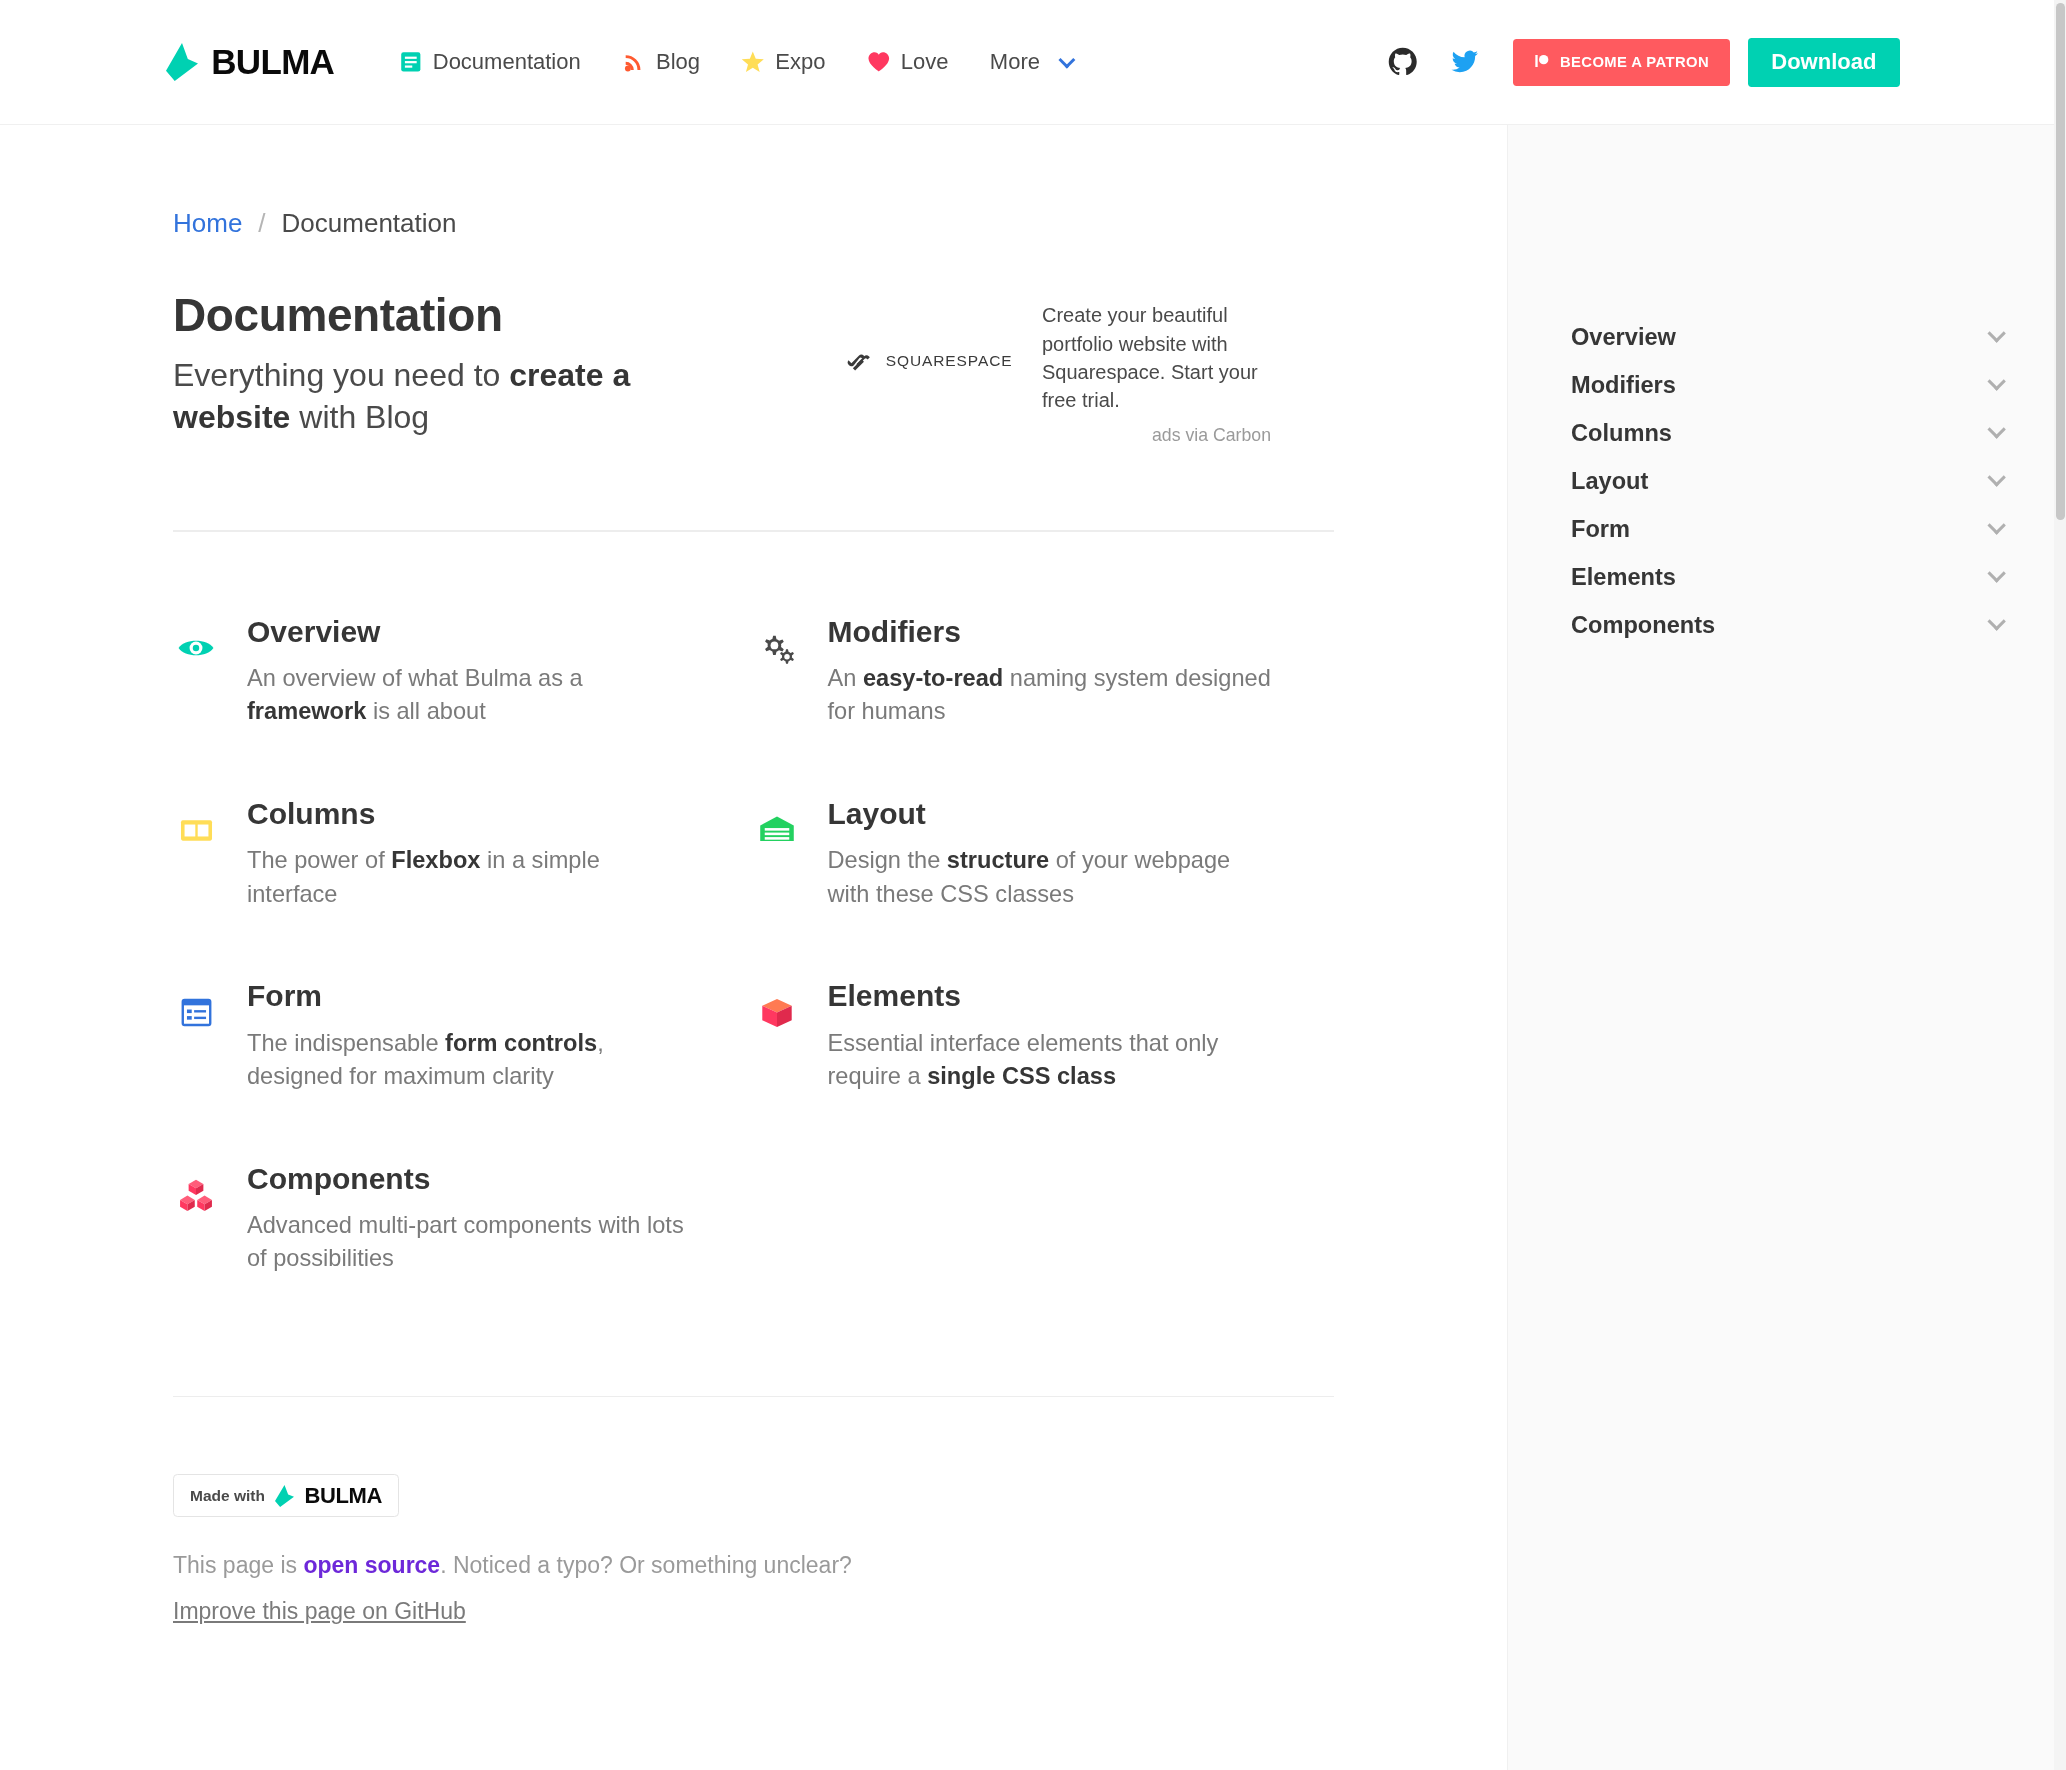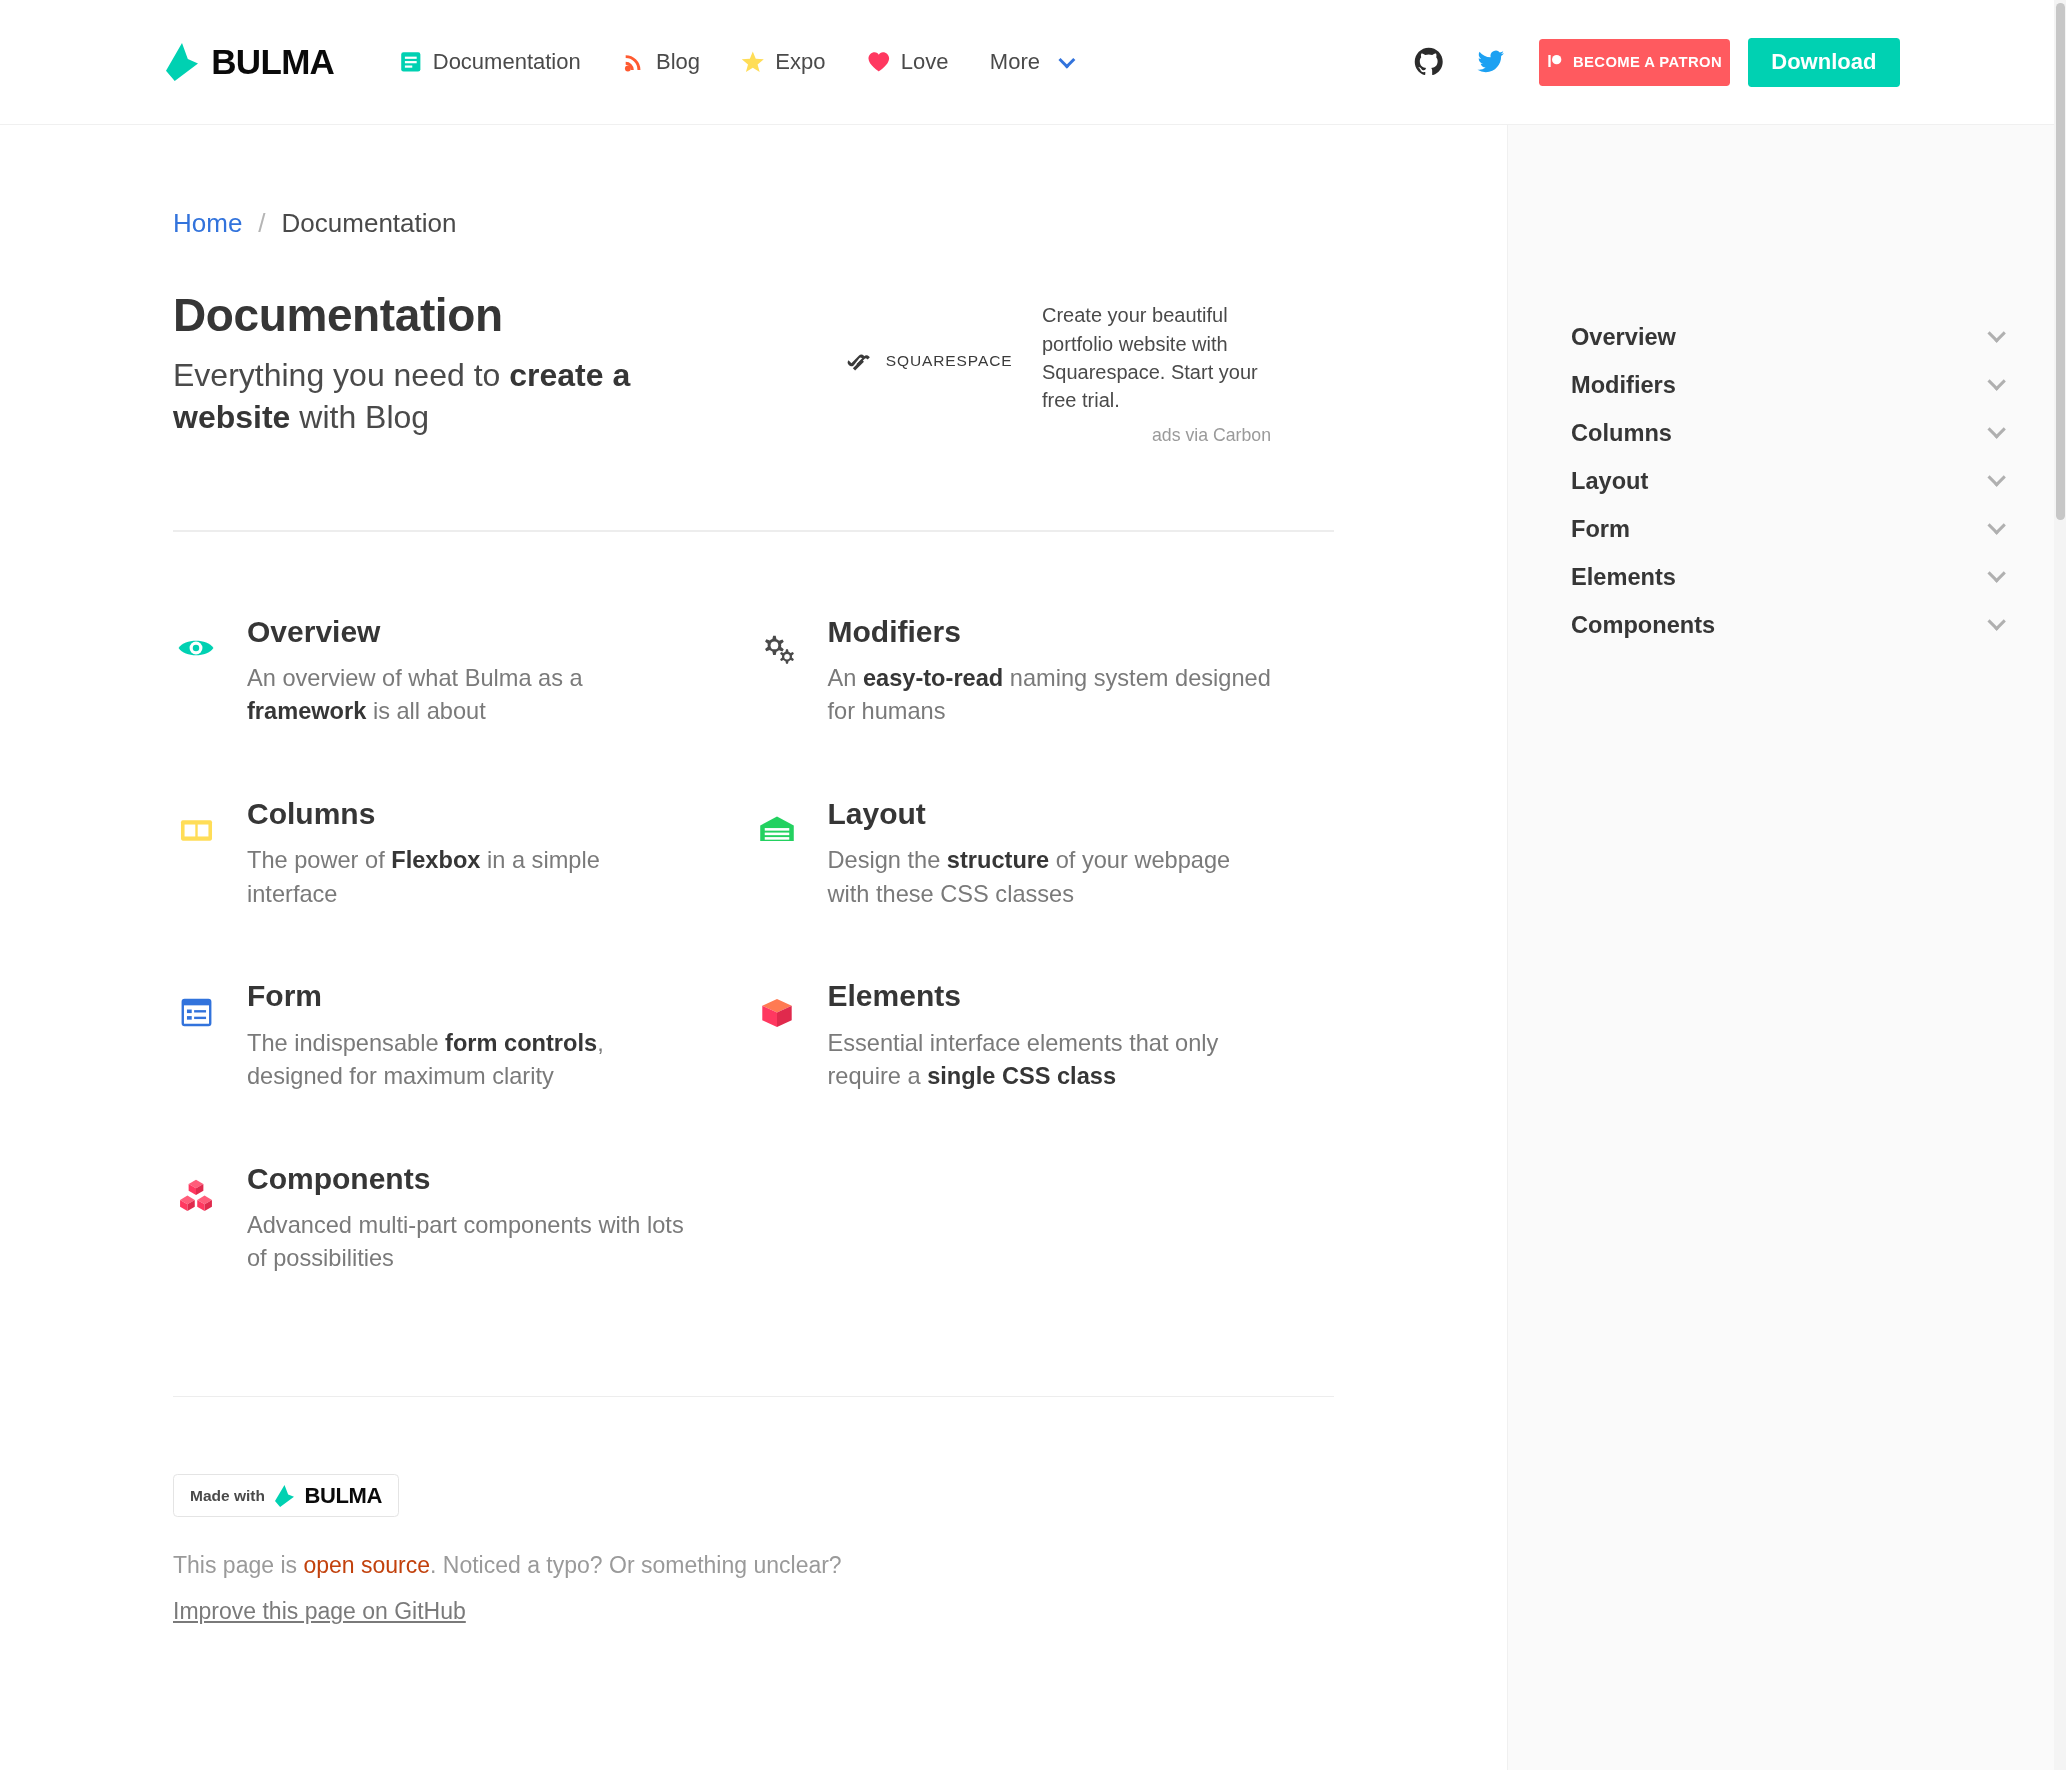--- a/index.html
+++ b/index.html
@@ -64,21 +64,21 @@
     height: 29.5px;
     margin-right: 33px;
     cursor: pointer;
   }
   .btn-patron {
     background: #ff5a5f;
     color: #ffffff;
     font-size: 14.8px;
     font-weight: bold;
     letter-spacing: 0.4px;
-    padding: 0 8px;
+    padding: 0 21px;
     height: 47px;
     border-radius: 3.7px;
     display: flex;
     align-items: center;
     gap: 10.3px;
     cursor: pointer;
     border: none;
   }
   .btn-download {
     background: #00d1b2;
@@ -266,21 +266,21 @@
     font-size: 22px;
     font-weight: bold;
     color: #0a0a0a;
     letter-spacing: -0.4px;
   }
   .footer-line {
     font-size: 23px;
     color: #9a9a9a;
     margin-top: 35px;
   }
-  .footer-line b { color: #c2410c; font-weight: normal; }
+  .footer-line b { color: #6d28d9; font-weight: bold; }
   .footer-link {
     display: inline-block;
     margin-top: 19px;
     font-size: 23px;
     color: #7a7a7a;
     text-decoration: underline;
     cursor: pointer;
   }
 
   

